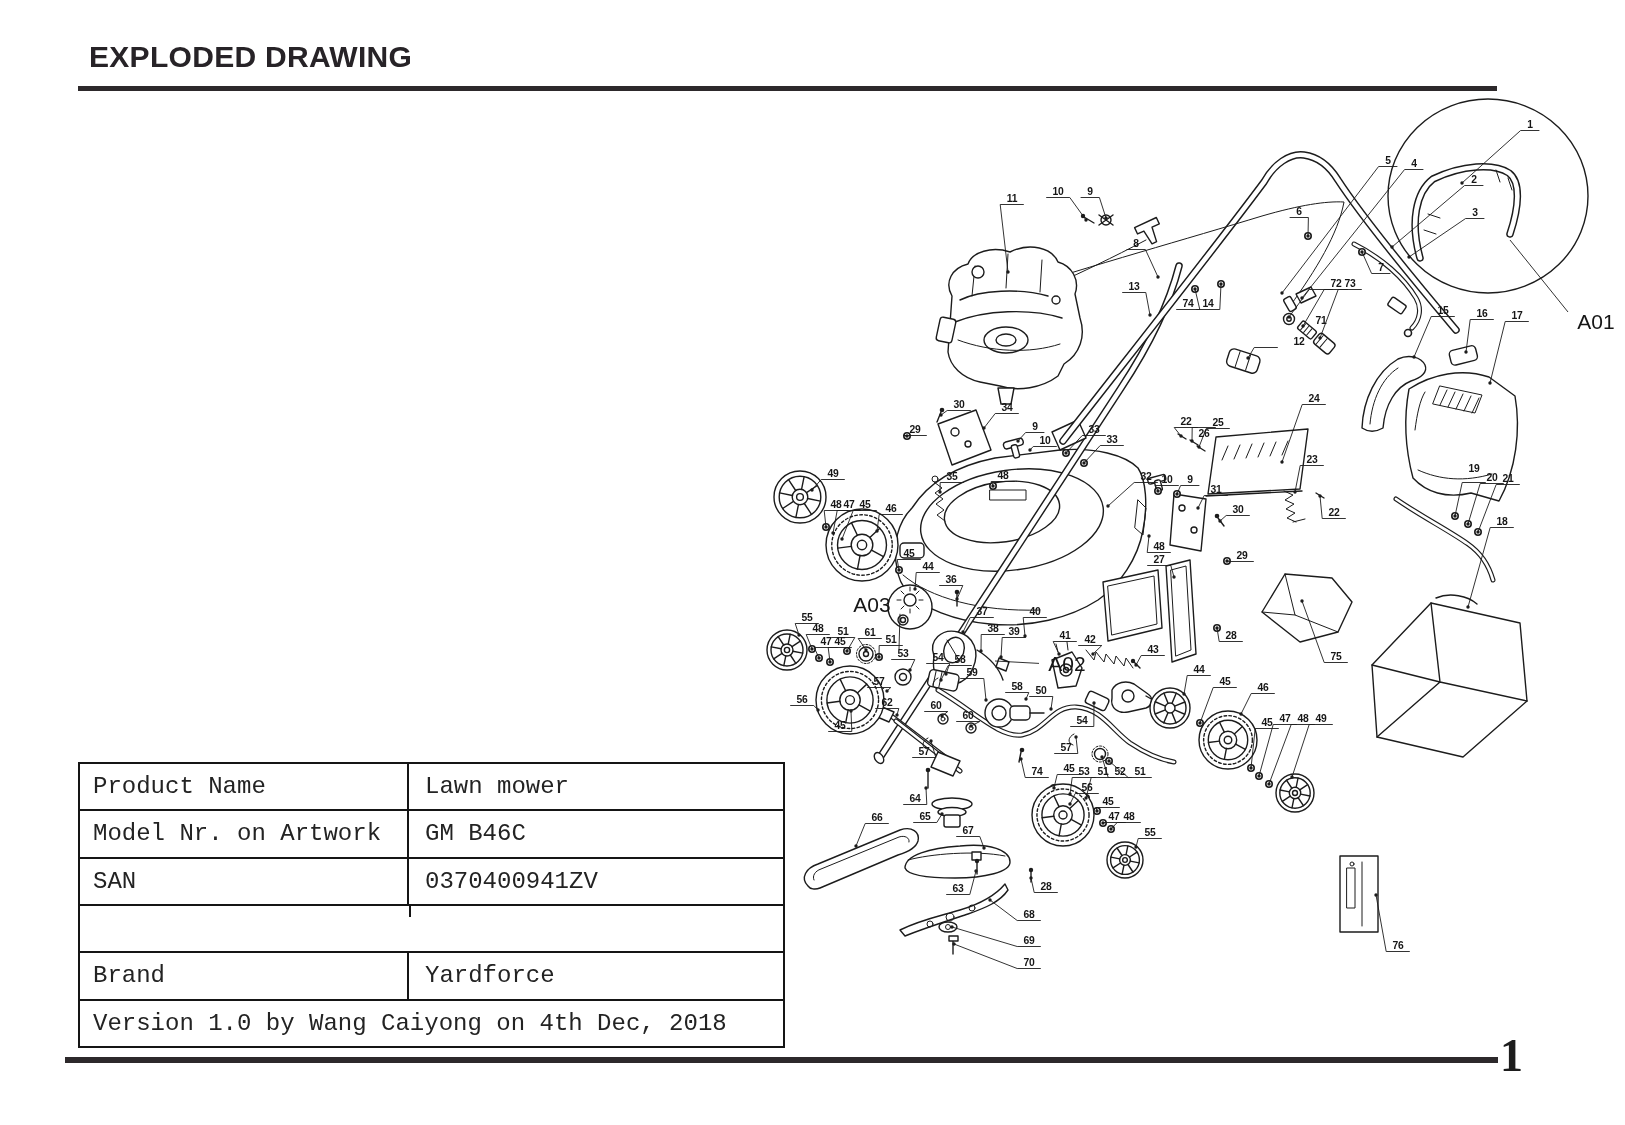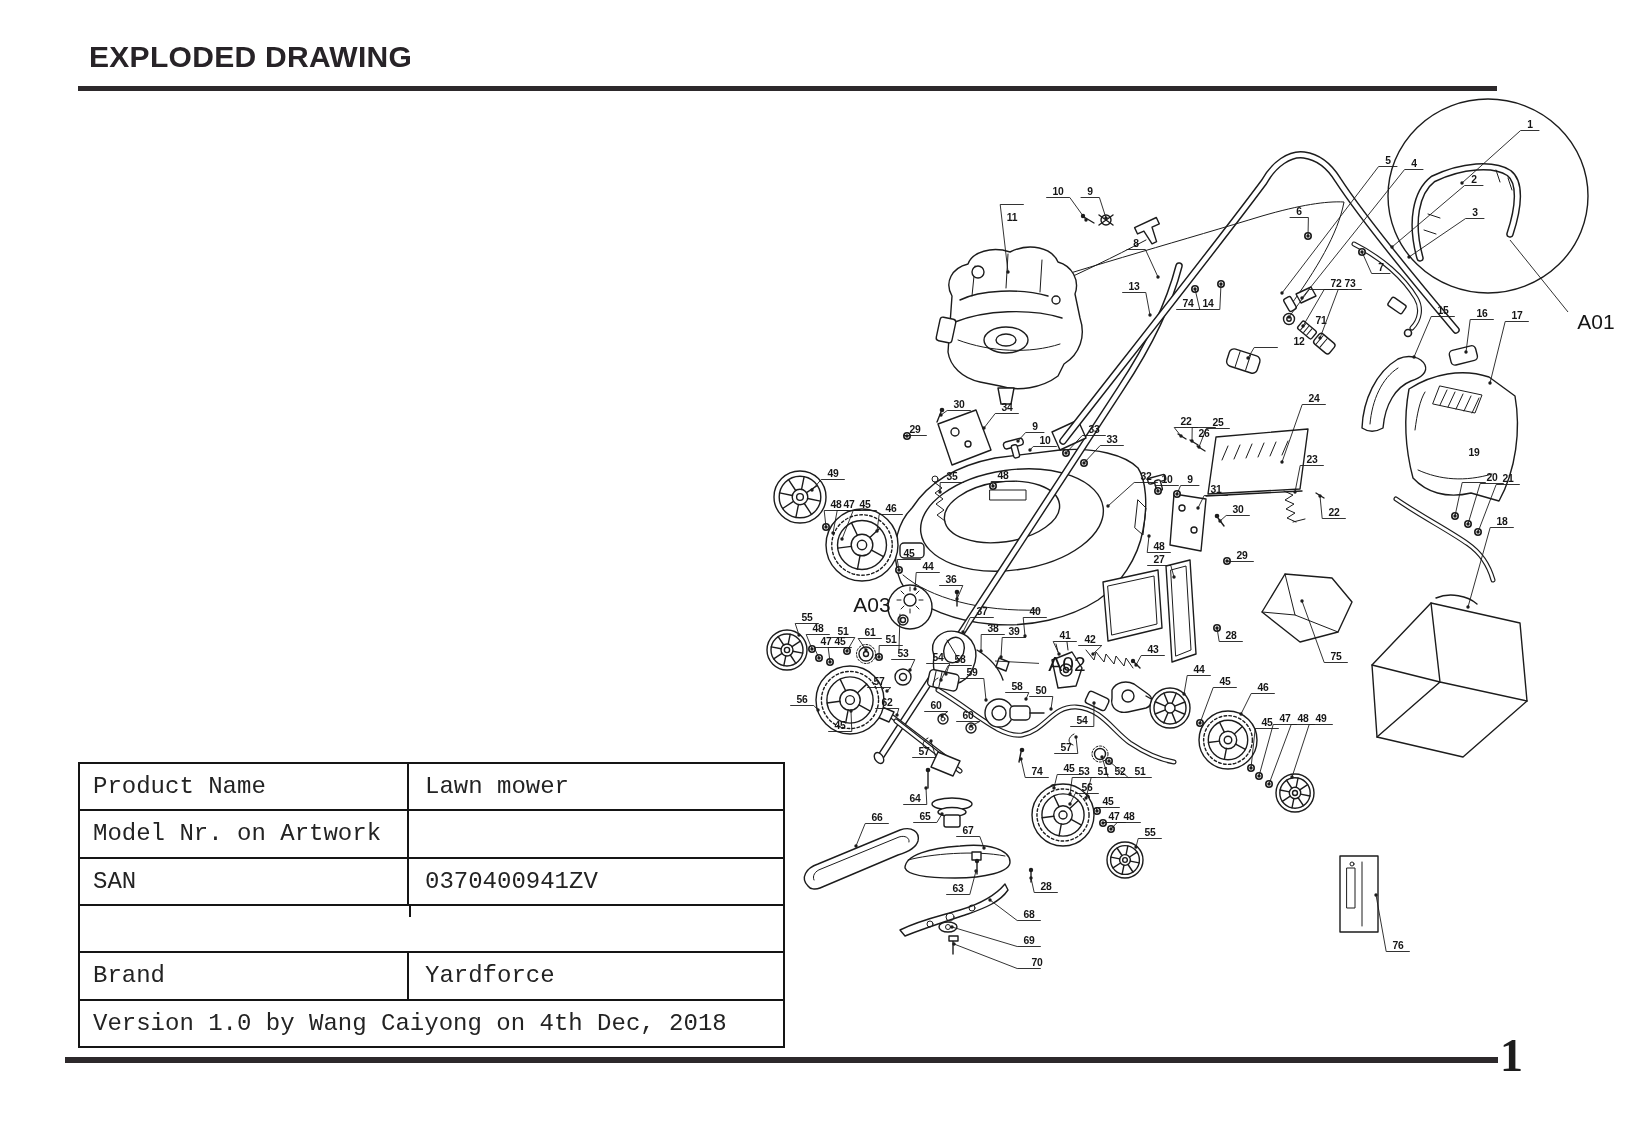--- a/index.html
+++ b/index.html
@@ -816,21 +816,21 @@
         <span class="callout" style="left: 1530px; top: 124px;">1</span>
         <span class="callout" style="left: 1474px; top: 179px;">2</span>
         <span class="callout" style="left: 1475px; top: 212px;">3</span>
         <span class="callout" style="left: 1414px; top: 163px;">4</span>
         <span class="callout" style="left: 1388px; top: 160px;">5</span>
         <span class="callout" style="left: 1299px; top: 211px;">6</span>
         <span class="callout" style="left: 1381px; top: 267px;">7</span>
         <span class="callout" style="left: 1321px; top: 283px; margin-top: 37px;">71</span>
         <span class="callout" style="left: 1336px; top: 283px;">72</span>
         <span class="callout" style="left: 1350px; top: 283px;">73</span>
-        <span class="callout" style="left: 1012px; top: 198px; margin-top: 19px;">11</span>
+        <span class="callout" style="left: 1012px; top: 198px;">11</span>
         <span class="callout" style="left: 1058px; top: 191px;">10</span>
         <span class="callout" style="left: 1090px; top: 191px;">9</span>
         <span class="callout" style="left: 1136px; top: 243px;">8</span>
         <span class="callout" style="left: 1134px; top: 286px;">13</span>
         <span class="callout" style="left: 1188px; top: 303px;">74</span>
         <span class="callout" style="left: 1208px; top: 303px;">14</span>
         <span class="callout" style="left: 1266px; top: 341px; margin-left: 33px;">12</span>
         <span class="callout" style="left: 959px; top: 404px;">30</span>
         <span class="callout" style="left: 1007px; top: 407px; text-align: right;">34</span>
         <span class="callout" style="left: 915px; top: 429px;">29</span>
@@ -845,21 +845,21 @@
         <span class="callout" style="left: 1238px; top: 509px;">30</span>
         <span class="callout" style="left: 1186px; top: 421px;">22</span>
         <span class="callout" style="left: 1204px; top: 421px; margin-top: 12px;">26</span>
         <span class="callout" style="left: 1218px; top: 422px;">25</span>
         <span class="callout" style="left: 1312px; top: 459px;">23</span>
         <span class="callout" style="left: 1334px; top: 512px;">22</span>
         <span class="callout" style="left: 1314px; top: 398px;">24</span>
         <span class="callout" style="left: 1443px; top: 310px;">15</span>
         <span class="callout" style="left: 1482px; top: 313px;">16</span>
         <span class="callout" style="left: 1517px; top: 315px;">17</span>
-        <span class="callout" style="left: 1474px; top: 452px; text-align: right;">19</span>
+        <span class="callout" style="left: 1474px; top: 468px; text-align: right;">19</span>
         <span class="callout" style="left: 1492px; top: 477px;">20</span>
         <span class="callout" style="left: 1508px; top: 478px;">21</span>
         <span class="callout" style="left: 1502px; top: 521px;">18</span>
         <span class="callout" style="left: 1159px; top: 546px;">48</span>
         <span class="callout" style="left: 1159px; top: 559px;">27</span>
         <span class="callout" style="left: 1242px; top: 555px;">29</span>
         <span class="callout" style="left: 1231px; top: 635px;">28</span>
         <span class="callout" style="left: 1336px; top: 656px;">75</span>
         <span class="callout" style="left: 833px; top: 473px;">49</span>
         <span class="callout" style="left: 836px; top: 504px;">48</span>
@@ -912,39 +912,40 @@
         <span class="callout" style="left: 1129px; top: 816px;">48</span>
         <span class="callout" style="left: 1150px; top: 832px;">55</span>
         <span class="callout" style="left: 915px; top: 798px;">64</span>
         <span class="callout" style="left: 925px; top: 816px;">65</span>
         <span class="callout" style="left: 877px; top: 817px;">66</span>
         <span class="callout" style="left: 968px; top: 830px;">67</span>
         <span class="callout" style="left: 958px; top: 888px;">63</span>
         <span class="callout" style="left: 1046px; top: 886px;">28</span>
         <span class="callout" style="left: 1029px; top: 914px;">68</span>
         <span class="callout" style="left: 1029px; top: 940px;">69</span>
-        <span class="callout" style="left: 1029px; top: 962px; margin-left: 8px;">70</span>
+        <span class="callout" style="left: 1029px; top: 962px;">70</span>
         <span class="callout" style="left: 1199px; top: 669px;">44</span>
         <span class="callout" style="left: 1225px; top: 681px;">45</span>
         <span class="callout" style="left: 1263px; top: 687px;">46</span>
         <span class="callout" style="left: 1267px; top: 722px;">45</span>
         <span class="callout" style="left: 1285px; top: 718px;">47</span>
         <span class="callout" style="left: 1303px; top: 718px;">48</span>
         <span class="callout" style="left: 1321px; top: 718px;">49</span>
         <span class="callout" style="left: 1398px; top: 945px;">76</span>
       </div>
   </div>
 
   <div id="info-table">
     <div class="trow">
       <div class="tl">Product Name</div>
       <div class="tv">Lawn mower</div>
     </div>
     <div class="trow">
       <div class="tl">Model Nr. on Artwork</div>
+      <div class="tv">GM B46C</div>
     </div>
     <div class="trow">
       <div class="tl">SAN</div>
       <div class="tv">0370400941ZV</div>
     </div>
     <div class="trow empty">
       <div class="tl"></div>
       <div class="tv"></div>
     </div>
     <div class="trow">

